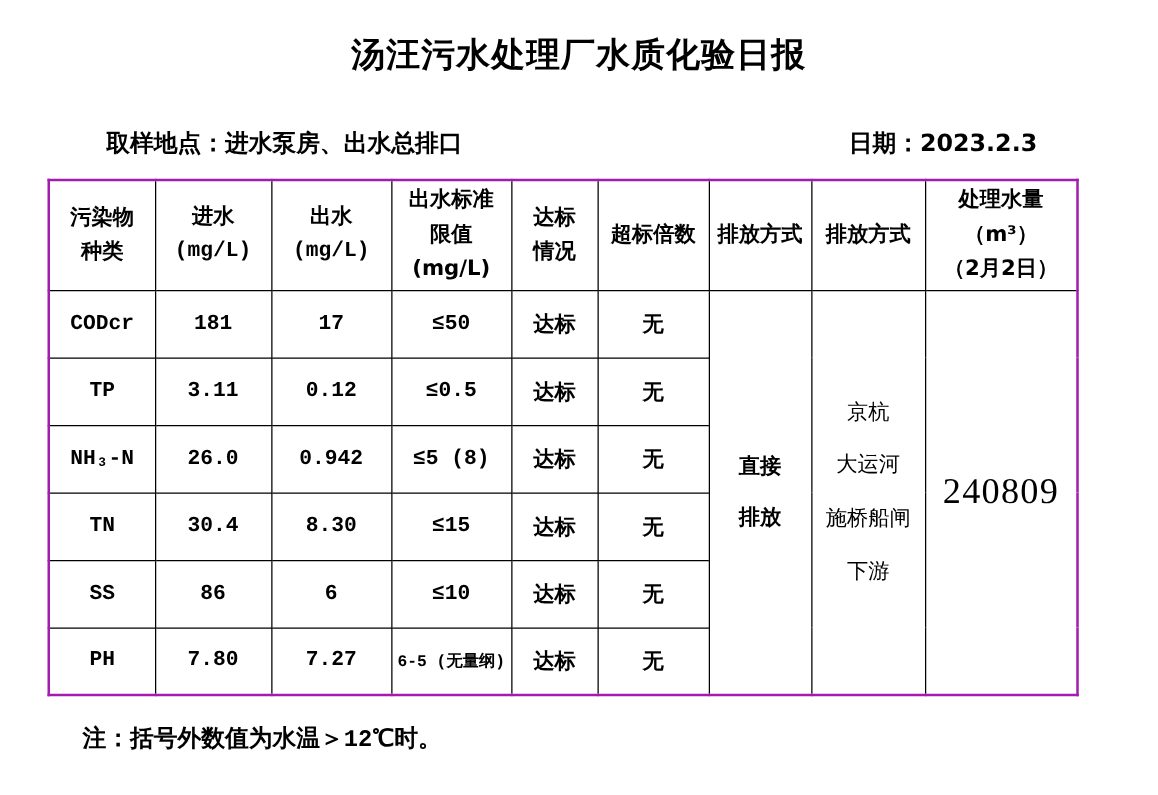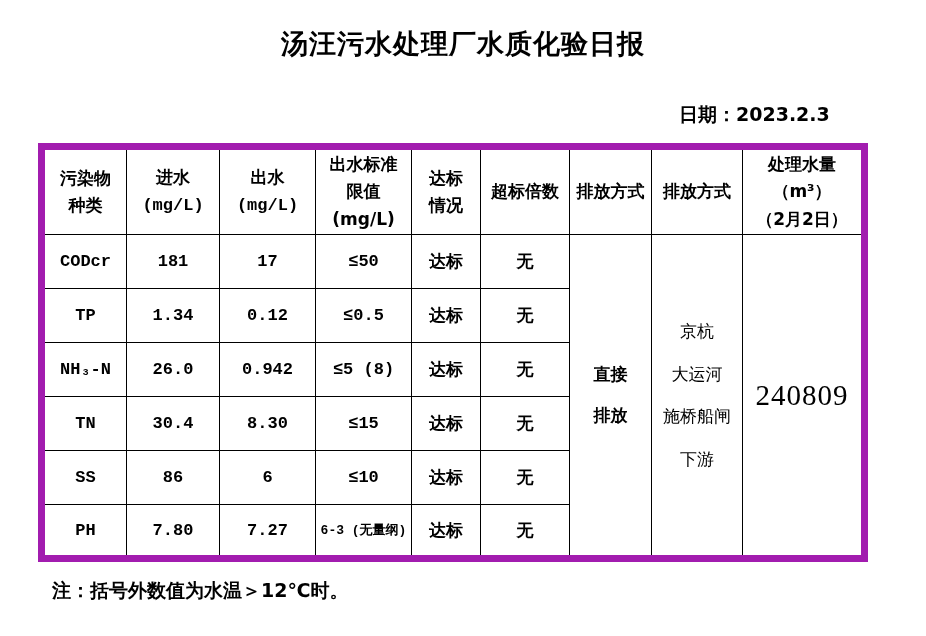--- a/index.html
+++ b/index.html
@@ -24,21 +24,21 @@
   }
   .subline-date {
     position:absolute; top:102px; left:679px;
     font-size:19px; font-weight:bold;
   }
   table.report {
     position:absolute; left:38px; top:143px;
     width:823px;
     border-collapse:collapse;
     table-layout:fixed;
-    border:7px solid #a21caf;
+    border:2px solid #a21caf;
   }
   .report th, .report td {
     border:1px solid #000;
     text-align:center;
     vertical-align:middle;
     padding:0 2px;
     overflow:hidden;
   }
   .report th {
     font-size:17px; font-weight:bold;
@@ -64,31 +64,32 @@
     font-size:17px; font-weight:normal;
     line-height:2.5;
   }
   .merged-volume {
     font-family:"Liberation Serif","DejaVu Serif",serif;
     font-size:29px; font-weight:normal;
     letter-spacing:1px;
   }
   .shrinkfit { white-space:nowrap; }
   .footnote {
-    position:absolute; top:578px; left:52px;
-    font-size:19px; font-weight:bold;
+    position:absolute; top:578px; left:66px;
+    font-size:19px; font-weight:bold;font-family:Liberation Mono, monospace;
   }
 </style>
 </head>
 <body>
 
 <div class="page">
 
   <div class="title">汤汪污水处理厂水质化验日报</div>
 
+  <div class="subline-sampling">取样地点：进水泵房、出水总排口</div>
   <div class="subline-date">日期：2023.2.3</div>
 
   <table class="report">
     <colgroup>
       <col style="width:85px">
         <col style="width:93px">
         <col style="width:96px">
       <col style="width:96px">
         <col style="width:69px">
         <col style="width:89px">
@@ -128,21 +129,21 @@
         <td class="merged-mode" rowspan="6">直接
 排放</td>
         <td class="merged-dest" rowspan="6">京杭
 大运河
 施桥船闸
 下游</td>
         <td class="merged-volume" rowspan="6">240809</td>
       </tr>
       <tr>
         <td class="num">TP</td>
-        <td class="num">1.34</td>
+        <td class="num">3.11</td>
         <td class="num">0.12</td>
         <td class="num shrinkfit">≤0.5</td>
         <td class="cjk">达标</td>
         <td class="cjk">无</td>
       </tr>
       <tr>
         <td class="num">NH₃-N</td>
         <td class="num">26.0</td>
         <td class="num">0.942</td>
         <td class="num shrinkfit">≤5 (8)</td>
@@ -162,21 +163,21 @@
         <td class="num">86</td>
         <td class="num">6</td>
         <td class="num shrinkfit">≤10</td>
         <td class="cjk">达标</td>
         <td class="cjk">无</td>
       </tr>
       <tr>
         <td class="num">PH</td>
         <td class="num">7.80</td>
         <td class="num">7.27</td>
-        <td class="num shrinkfit" style="font-size: 13px;">6-3 (无量纲)</td>
+        <td class="num shrinkfit" style="font-size: 13px;">6-5 (无量纲)</td>
         <td class="cjk">达标</td>
         <td class="cjk">无</td>
       </tr>
     </tbody>
   </table>
 
   <div class="footnote">注：括号外数值为水温＞12℃时。</div>
 
 </div>
 

